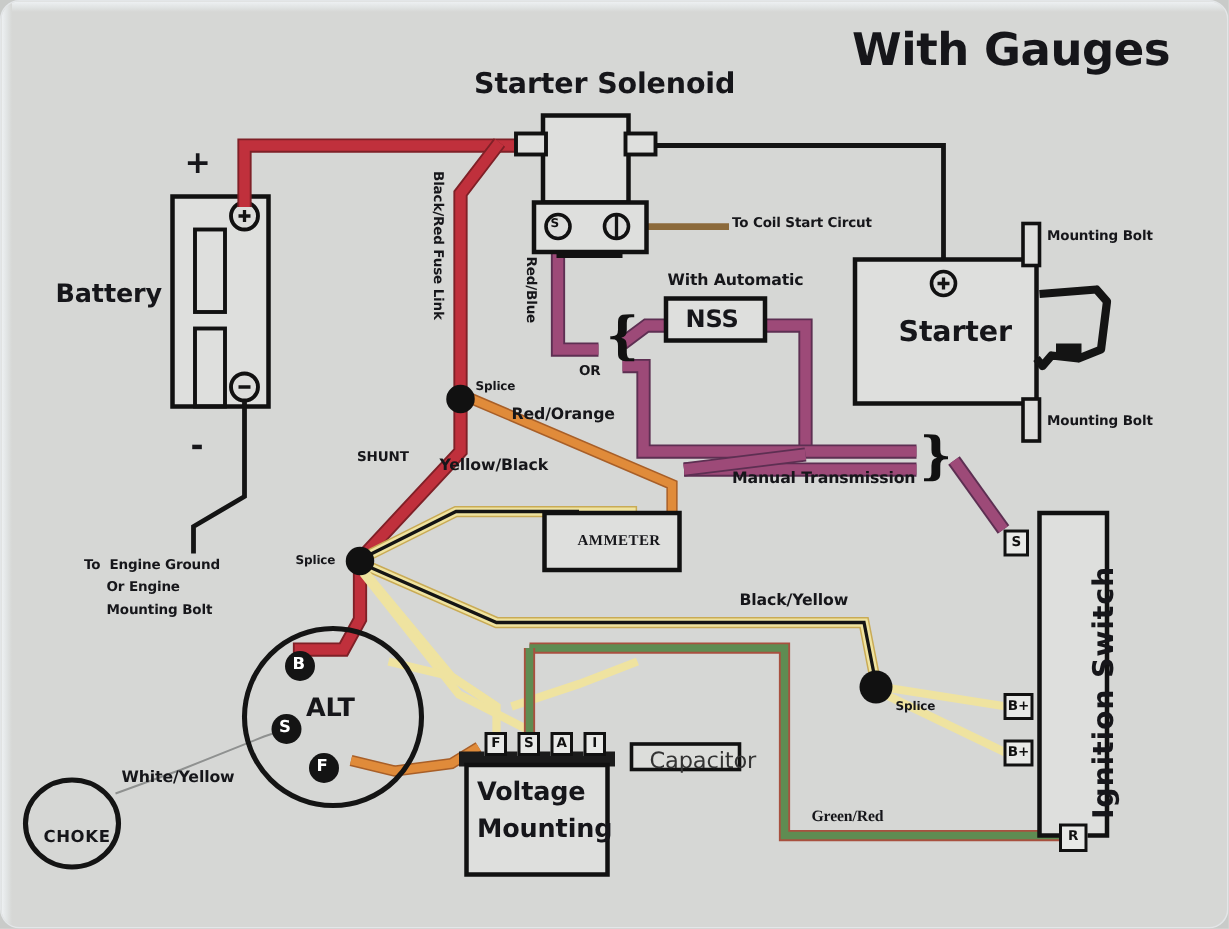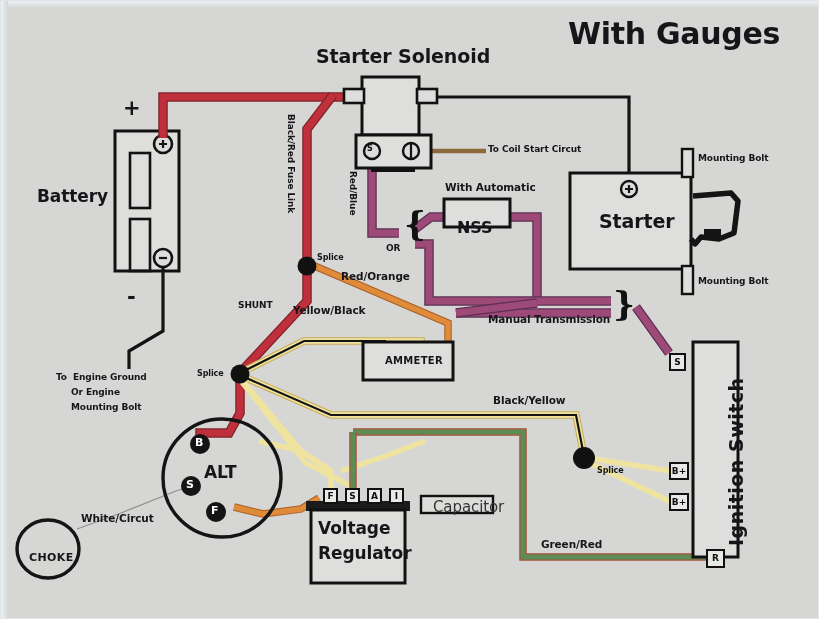--- a/index.html
+++ b/index.html
@@ -38,21 +38,21 @@
   .rotneg90{transform:rotate(-90deg);transform-origin:0 0;}
   .term{position:absolute;background:#e8e9e7;border:2px solid #111;
         font-size:9px;font-weight:bold;color:#111;text-align:center;
         line-height:12px;box-sizing:border-box;}
   .brace{position:absolute;font-size:34px;font-weight:bold;color:#111;
         font-family:"DejaVu Serif",serif;line-height:1;}
 </style>
 </head>
 <body>
 
-<div id="canvas" style="background: rgb(214, 215, 213);">
+<div id="canvas" style="background: rgb(214, 215, 213); border-radius: 13px;">
 
   <svg viewBox="0 0 819 619">
     <defs>
       <style>
         .w      { fill:none; stroke-linecap:butt; stroke-linejoin:miter; }
         .red    { stroke:#c0303c; stroke-width:7; }
         .redE   { stroke:#7f2027; stroke-width:9.5; }
         .purp   { stroke:#9d4a78; stroke-width:7; }
         .purpE  { stroke:#5d2f52; stroke-width:9.5; }
         .org    { stroke:#e08b3a; stroke-width:5.5; }
@@ -254,21 +254,21 @@
   <div class="lbl" style="left:122px;top:96px;font-size:21px;">+</div>
   <div class="lbl" style="left:126px;top:285px;font-size:21px;">-</div>
 
   <div class="lbl h1" style="left:315px;top:45px;">Starter Solenoid</div>
 
   <div class="lbl tiny" style="left:366px;top:144px;color:#111;">S</div>
 
   <div class="lbl xsm" style="left:487px;top:143px;">To Coil Start Circut</div>
 
   <div class="lbl sm" style="left:444px;top:181px;">With Automatic</div>
-  <div class="lbl" style="left:456px;top:203px;font-size:16px;margin-top:15px;">NSS</div>
+  <div class="lbl" style="left:456px;top:203px;font-size:16px;">NSS</div>
   <div class="lbl xsm" style="left:385px;top:242px;">OR</div>
   <div class="brace" style="left:403px;top:206px;">{</div>
 
   <div class="lbl h1" style="left:598px;top:210px;">Starter</div>
   <div class="lbl xsm" style="left:697px;top:152px;">Mounting Bolt</div>
   <div class="lbl xsm" style="left:697px;top:275px;">Mounting Bolt</div>
 
   <div class="lbl xsm rot90" style="left:295px;top:113px;">Black/Red Fuse Link</div>
   <div class="lbl xsm rot90" style="left:357px;top:170px;">Red/Blue</div>
 
@@ -277,40 +277,40 @@
   <div class="lbl xsm" style="left:237px;top:299px;">SHUNT</div>
   <div class="lbl sm" style="left:292px;top:304px;">Yellow/Black</div>
   <div class="lbl tiny" style="left:196px;top:369px;">Splice</div>
 
   <div class="lbl sm" style="left:487px;top:313px;">Manual Transmission</div>
   <div class="brace" style="left:612px;top:286px;transform:scaleX(-1);">{</div>
 
   <div class="lbl sm" style="left:492px;top:394px;">Black/Yellow</div>
   <div class="lbl tiny" style="left:596px;top:466px;">Splice</div>
 
-  <div class="lbl sm" style="left:540px;top:538px;">Green/Red</div>
+  <div class="lbl sm" style="left:540px;top:538px;font-family:Liberation Serif, serif;">Green/Red</div>
 
   <div class="lbl xsm" style="left:55px;top:371px;">To  Engine Ground</div>
   <div class="lbl xsm" style="left:70px;top:386px;">Or Engine</div>
   <div class="lbl xsm" style="left:70px;top:401px;">Mounting Bolt</div>
 
   <div class="lbl h2" style="left:203px;top:462px;">ALT</div>
   <div class="lbl" style="left:194px;top:436px;font-size:11px;color:#fff;">B</div>
   <div class="lbl" style="left:185px;top:478px;font-size:11px;color:#fff;">S</div>
   <div class="lbl" style="left:210px;top:504px;font-size:11px;color:#fff;">F</div>
 
   <div class="lbl" style="left:28px;top:540px;font-size:11px;letter-spacing:0.4px;margin-top:11px;">CHOKE</div>
-  <div class="lbl sm" style="left:80px;top:512px;">White/Circut</div>
-
-  <div class="lbl" style="left:384px;top:354px;font-size:10px;letter-spacing:0.3px;">AMMETER</div>
+  <div class="lbl sm" style="left:80px;top:512px;">White/Yellow</div>
+
+  <div class="lbl" style="left:384px;top:354px;font-size:10px;letter-spacing:0.3px;font-family:Liberation Serif, serif;">AMMETER</div>
 
   <div class="lbl" style="left:432px;top:498px;font-size:15px;font-weight:normal;color:#333;">Capacitor</div>
 
   <div class="lbl h2" style="left:317px;top:518px;">Voltage</div>
-  <div class="lbl h2" style="left:317px;top:543px;">Regulator</div>
+  <div class="lbl h2" style="left:317px;top:543px;">Mounting</div>
 
   <div class="term" style="left:322px;top:487px;width:15px;height:16px;">F</div>
   <div class="term" style="left:344px;top:487px;width:15px;height:16px;">S</div>
   <div class="term" style="left:366px;top:487px;width:15px;height:16px;">A</div>
   <div class="term" style="left:388px;top:487px;width:15px;height:16px;">I</div>
 
   <div class="lbl h1 rotneg90" style="left:725px;top:545px;letter-spacing:0.5px;">Ignition Switch</div>
 
   <div class="term" style="left:668px;top:352px;width:17px;height:18px;line-height:14px;">S</div>
   <div class="term" style="left:668px;top:461px;width:20px;height:18px;line-height:14px;">B+</div>

